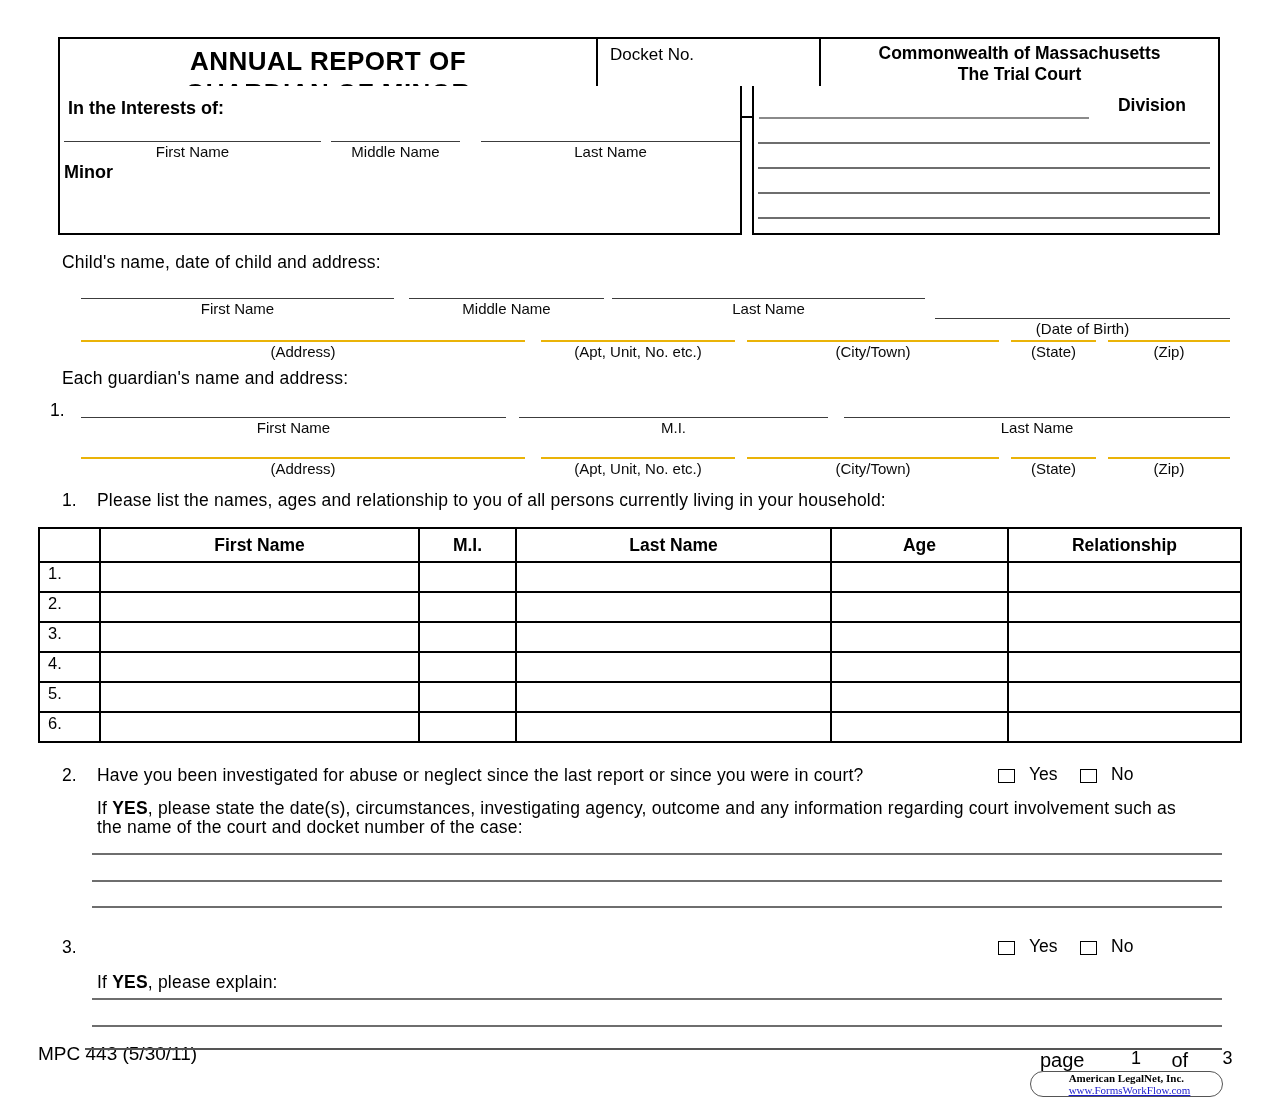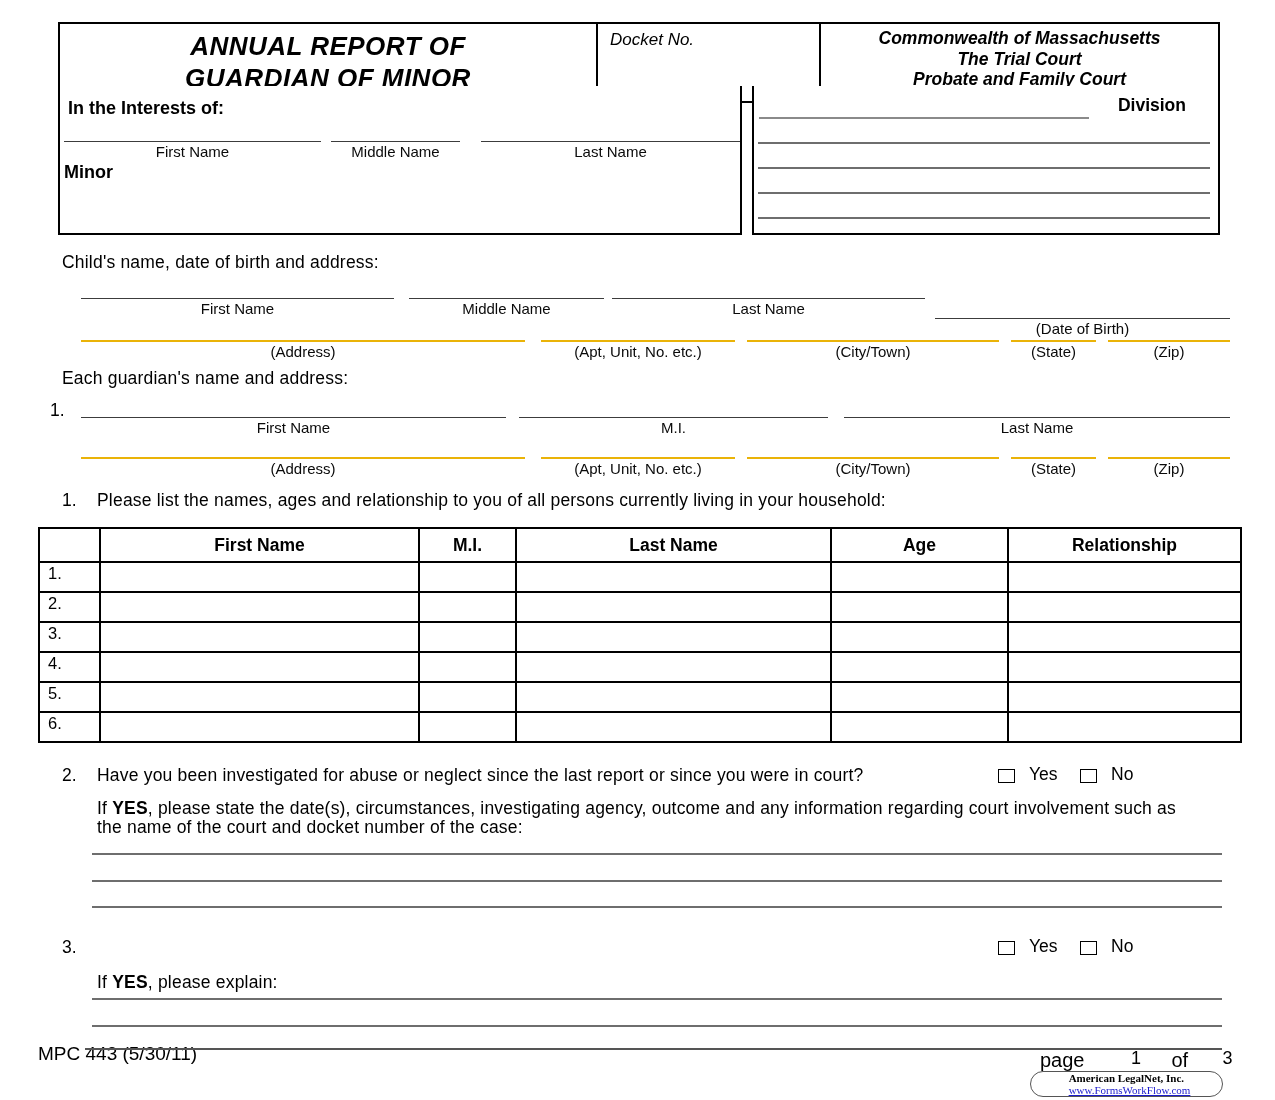--- a/index.html
+++ b/index.html
@@ -63,21 +63,21 @@
     padding:1px 4px 1px 10px; background:#fff;
   }
   .aln-company { font-family:"Liberation Serif", serif; font-weight:bold; font-size:11px; line-height:1.05; color:#000; white-space:nowrap; }
   .aln-url { font-family:"Liberation Serif", serif; font-size:11px; line-height:1.05; color:#1a1acd; text-decoration:underline; white-space:nowrap; }
 </style>
 </head>
 <body>
 
 <div class="page">
 
-  <div class="abs hdr-row" style="left:58px; top:22px; width:1162px; height:81px;font-style:italic;">
+  <div class="abs hdr-row" style="left:58px; top:37px; width:1162px; height:81px;">
     <div class="hdr-title">
       <span>ANNUAL REPORT OF</span>
       <span>GUARDIAN OF MINOR</span>
     </div>
     <div class="hdr-docket">
       <span>Docket No.</span>
     </div>
     <div class="hdr-court">
       <div>Commonwealth of Massachusetts</div>
       <div>The Trial Court</div>
@@ -101,21 +101,21 @@
 
   <div class="abs box" style="left:752px; top:86px; width:468px; height:149px;padding-left:12px;">
     <div class="abs bold" style="right:32px; top:9px; font-size:17.5px;">Division</div>
     <div class="fline" style="left:5px; top:31px; width:330px; border-top-color:#8a8a8a;"></div>
     <div class="fline" style="left:4px; top:56px; width:452px;"></div>
     <div class="fline" style="left:4px; top:81px; width:452px;"></div>
     <div class="fline" style="left:4px; top:106px; width:452px;"></div>
     <div class="fline" style="left:4px; top:131px; width:452px;"></div>
   </div>
 
-  <div class="abs body-text" style="left:62px; top:252px;">Child's name, date of birth and address:</div>
+  <div class="abs body-text" style="left:62px; top:252px;">Child's name, date of child and address:</div>
 
   <div class="fseg" style="left:81px; top:298px; width:313px;">
     <span>First Name</span>
   </div>
   <div class="fseg" style="left:409px; top:298px; width:195px;">
     <span>Middle Name</span>
   </div>
   <div class="fseg" style="left:612px; top:298px; width:313px;">
     <span>Last Name</span>
   </div>

